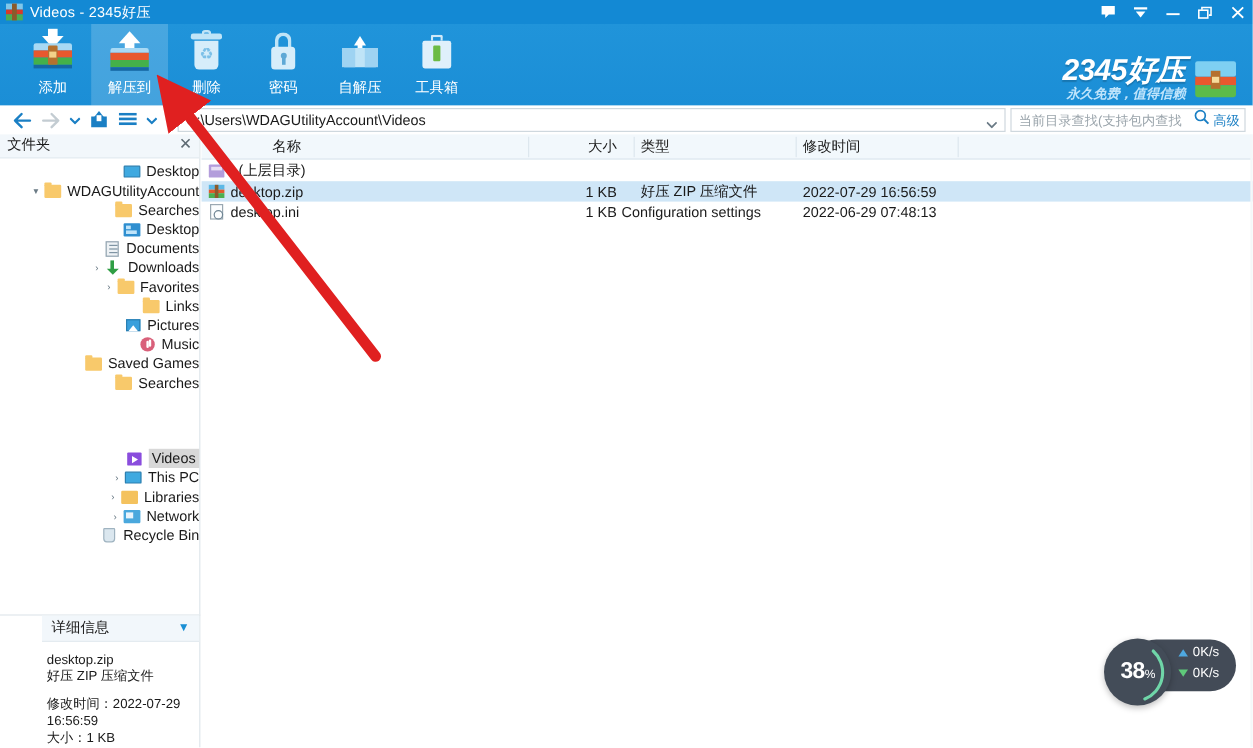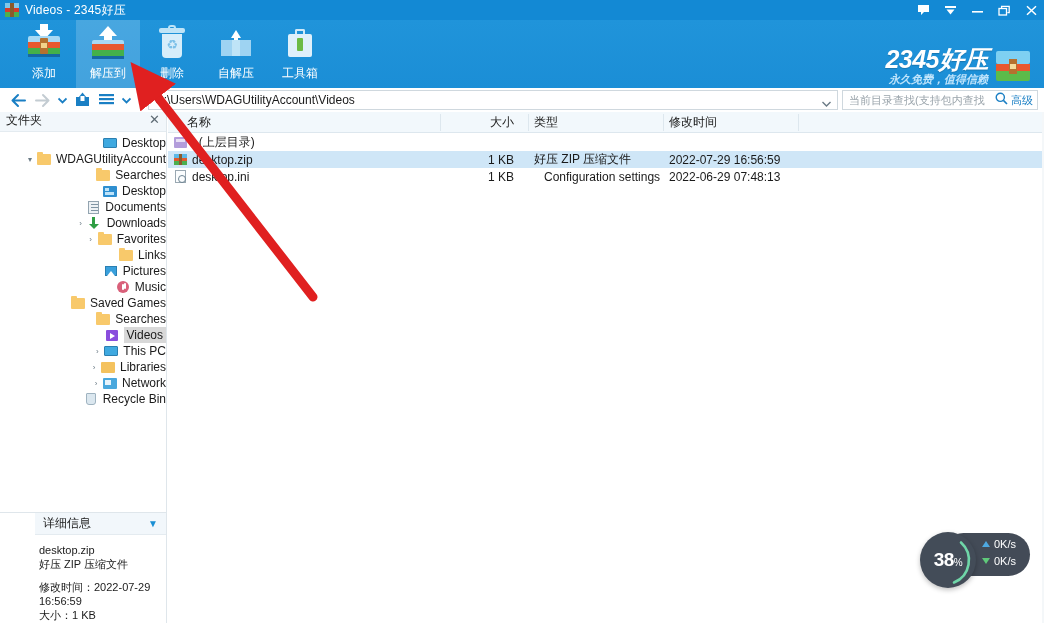--- a/index.html
+++ b/index.html
@@ -185,21 +185,21 @@
   .dt-body { padding:8px 6px 0 4px; font-size:11px; color:#1a1a1a; line-height:14px;}
   .dt-gap { height:9px; }
 
   
   .filelist { position:absolute; left:168px; top:112px; width:876px; height:511px; background:#ffffff;}
   .fl-header {
     position:absolute; left:0; top:0; width:876px; height:21px;
     background:#f2f8fc; border-bottom:1px solid #dde7ee;
     font-size:12px; color:#1a1a1a;
   }
-  .fl-header .col { position:absolute; top:0; height:20px; display:flex; align-items:center; }
+  .fl-header .col { position:absolute; top:0; height:20px; display:flex; align-items:center;gap:40px; }
   .fl-header .div { position:absolute; top:2px; width:1px; height:17px; background:#dde7ee;}
   .sortmark { color:#2f7fc0; font-size:9px; margin-right:4px; }
   .row {
     position:absolute; left:0; width:876px; height:17px;
     font-size:12px; color:#1a1a1a; cursor:default;
   }
   .row.sel { background:#cfe6f7; }
   .cell { position:absolute; top:0; height:17px; display:flex; align-items:center; white-space:nowrap;}
   .cell.right { justify-content:flex-end; }
   .fico { width:14px; height:14px; position:relative; margin-right:4px; flex:0 0 auto;}
@@ -328,20 +328,31 @@
           <div class="ico-trash">
               <div class="hdl"></div>
               <div class="lid"></div>
               <div class="body"></div>
               <div class="rec">♻</div>
             </div>
         </div>
         <div class="tb-label">删除</div>
       </div>
 
+      <div class="tb-item">
+        <div class="tb-glyph">
+          <div class="ico-lock">
+              <div class="shk"></div>
+              <div class="bod"></div>
+              <div class="kh"></div>
+              <div class="kh2"></div>
+            </div>
+        </div>
+        <div class="tb-label">密码</div>
+      </div>
 
       <div class="tb-item">
         <div class="tb-glyph">
           <div class="ico-sfx">
               <div class="ar"></div>
               <div class="arst"></div>
               <div class="bx"></div>
               <div class="lf"></div>
               <div class="rf"></div>
             </div>
@@ -517,21 +528,21 @@
           </span>
           <span class="lbl">Saved Games</span>
         </div>
         <div class="node" style="padding-left: 26px;">
           <span class="exp"></span>
           <span class="nico">
             <span class="ic-folder"></span>
           </span>
           <span class="lbl">Searches</span>
         </div>
-        <div class="node sel" style="">
+        <div class="node sel" style=" margin-top: 47px;">
           <span class="exp"></span>
           <span class="nico">
             <span class="ic-vid"></span>
           </span>
           <span class="lbl">Videos</span>
         </div>
         <div class="node" style="padding-left: 14px;">
           <span class="exp">›</span>
           <span class="nico">
             <span class="ic-monitor"></span>
@@ -623,21 +634,21 @@
           <div class="cell" style="left: 501px; width: 200px;">2022-07-29 16:56:59</div>
         </div>
         <div class="row" style="top: 56px;">
           <div class="cell" style="left: 6px; width: 266px;">
             <span class="fico">
               <span class="fico-ini"></span>
             </span>
             <span>desktop.ini</span>
           </div>
           <div class="cell right" style="left: 272px; width: 74px;">1 KB</div>
-          <div class="cell" style="left: 376px; width: 130px;">Configuration settings</div>
+          <div class="cell" style="left: 350px; width: 130px;">Configuration settings</div>
           <div class="cell" style="left: 501px; width: 200px;">2022-06-29 07:48:13</div>
         </div>
       </div>
   </div>
   <div class="right-edge"></div>
 
   <div class="widget">
     <div class="pill"></div>
     <div class="rates">
       <div class="rate">

